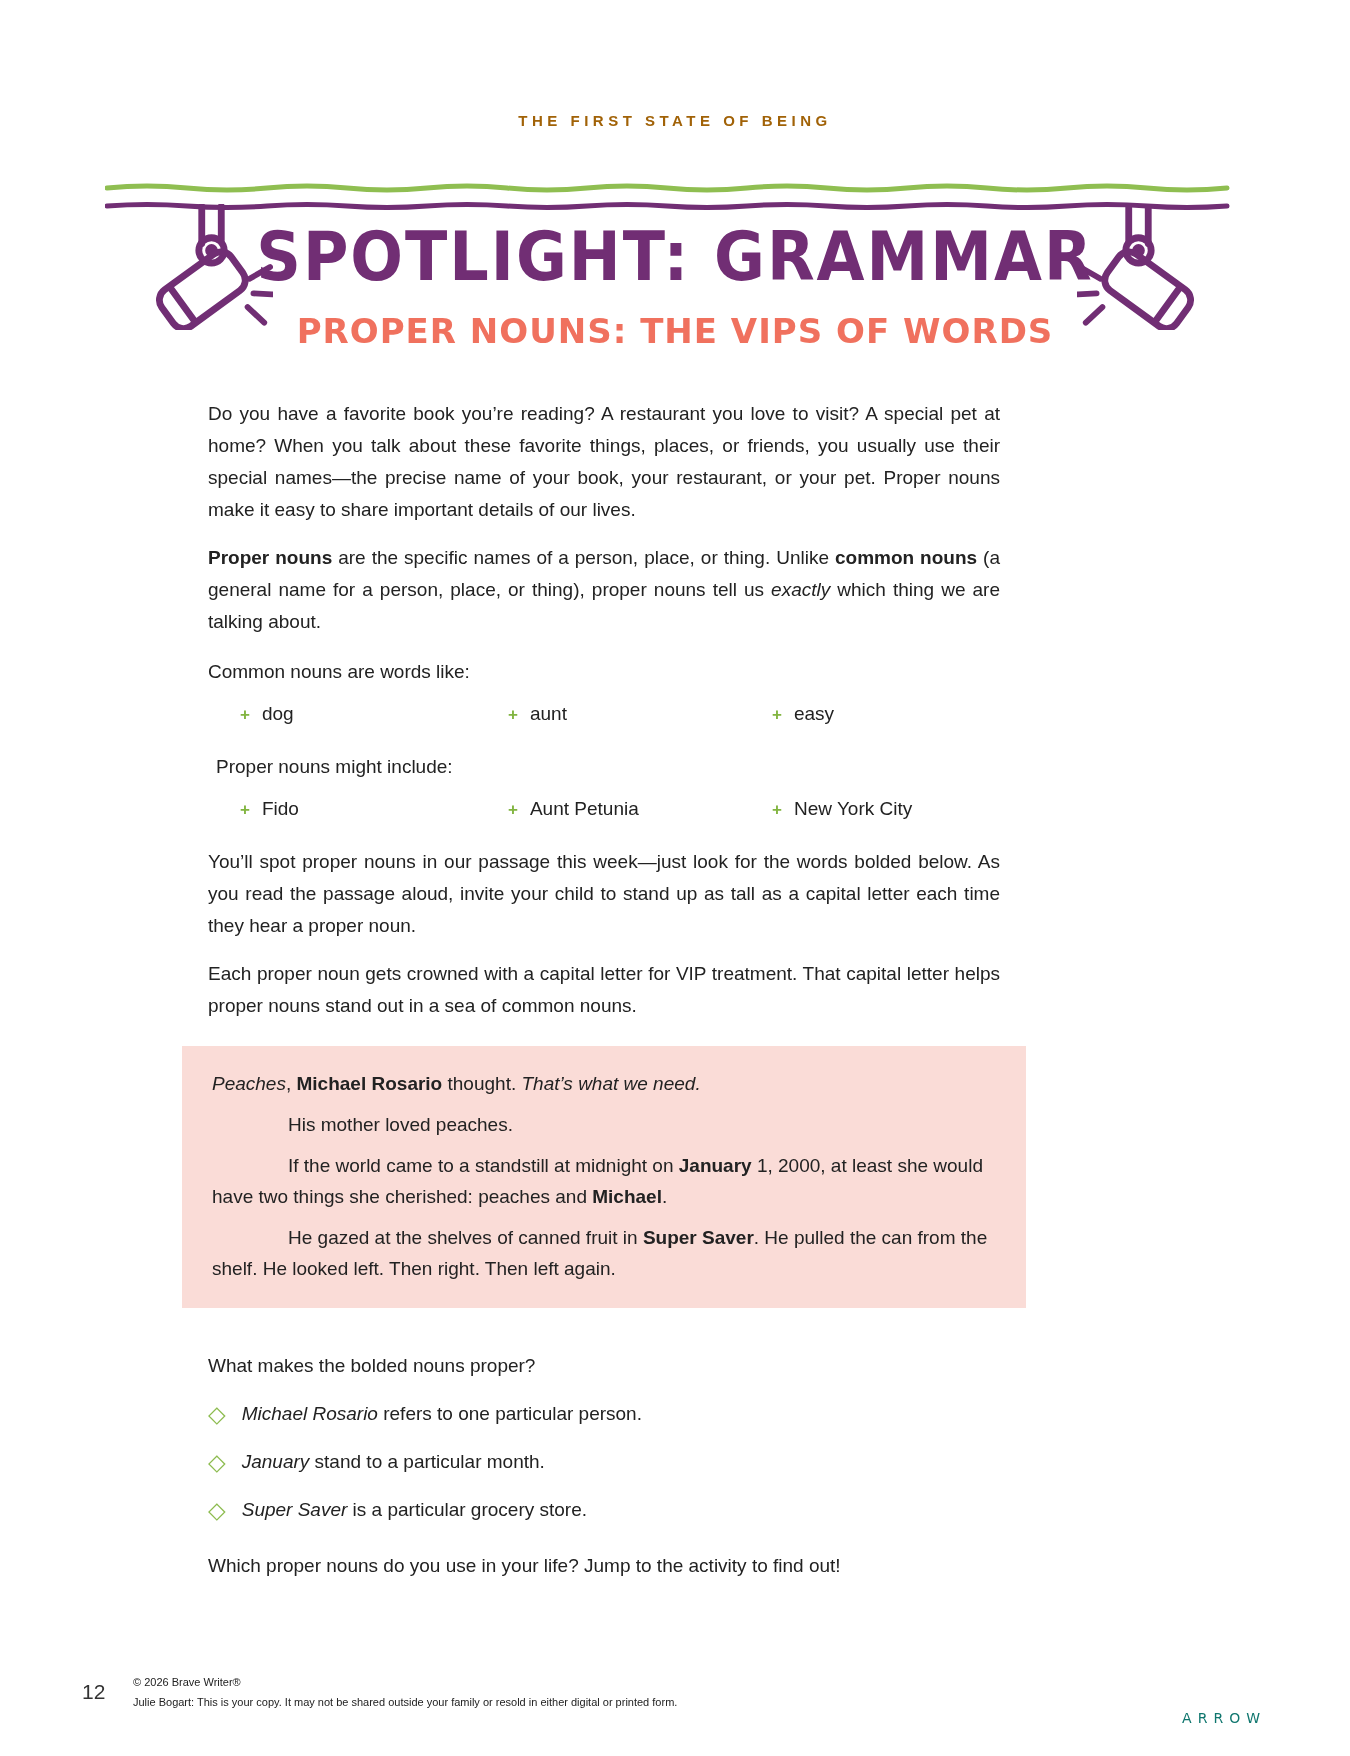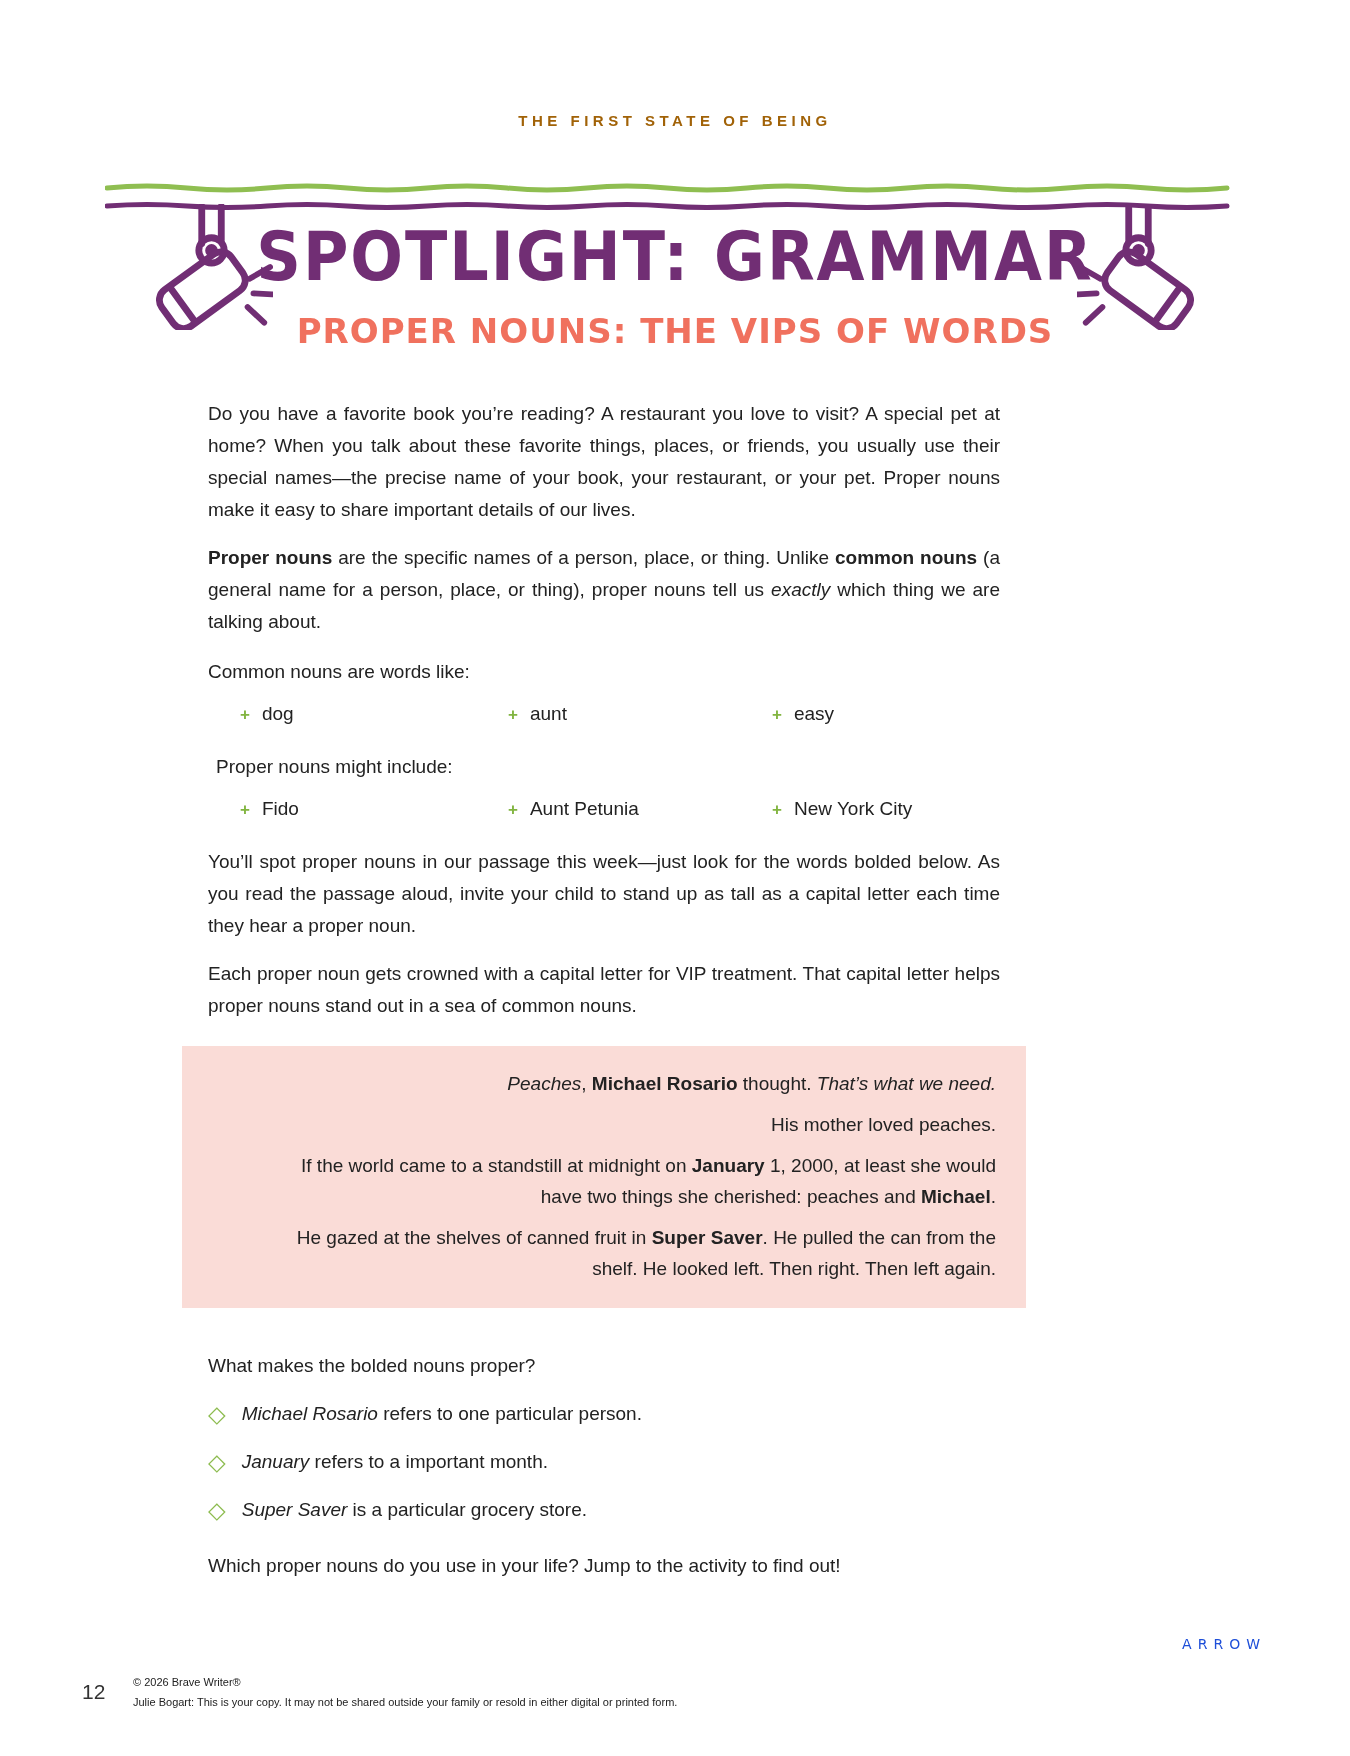--- a/index.html
+++ b/index.html
@@ -53,33 +53,33 @@
   .bullet-col.c2{width:264px;}
   .plus{color:#82b541;font-weight:bold;font-size:17px;margin-right:12px;}
   .rb{font-weight:bold;}
   .ri{font-style:italic;margin-top:25px;}
   
   .passage{
     background:#fadcd7;
     margin:24px -26px 0 -26px;
     padding:22px 30px 14px 30px;
   }
-  .passage p{margin:0 0 10px 0;line-height:31px;text-align:right;}
+  .passage p{margin:0 0 10px 0;line-height:31px;text-align:left;}
   .passage p.ind{text-indent:76px;}
   
   .question{margin-top:42px;}
   .d-row{display:flex;align-items:baseline;margin-top:16px;}
   .diamond{color:#8cbb4e;font-size:23px;margin-right:16px;position:relative;top:2px;line-height:20px;}
   .closing{margin-top:24px;}
   
   .page-num{position:absolute;left:82px;top:1680px;font-size:21px;color:#333;}
   .foot-copy{position:absolute;left:133px;top:1672px;font-size:11px;line-height:20px;color:#222;}
   .brand{
-    position:absolute;right:84px;top:1636px;
-    font-size:14px;letter-spacing:6px;color:#1d4ed8;
+    position:absolute;right:84px;top:1710px;
+    font-size:14px;letter-spacing:6px;color:#0f766e;
     font-family:"DejaVu Sans",sans-serif;
   }
 </style>
 </head>
 <body>
 
 <div class="page">
 
   <div class="book-title">THE FIRST STATE OF BEING</div>
 
@@ -177,21 +177,21 @@
     </div>
 
     <div class="question">What makes the bolded nouns proper?</div>
 
     <div class="d-row">
       <span class="diamond">◇</span>
       <span><span class="ri">Michael Rosario</span><span> refers to one particular person.</span></span>
     </div>
     <div class="d-row">
       <span class="diamond">◇</span>
-      <span><span class="ri">January</span><span> refers to a important month.</span></span>
+      <span><span class="ri">January</span><span> stand to a particular month.</span></span>
     </div>
     <div class="d-row">
       <span class="diamond">◇</span>
       <span><span class="ri">Super Saver</span><span> is a particular grocery store.</span></span>
     </div>
 
     <div class="closing">Which proper nouns do you use in your life? Jump to the activity to find out!</div>
   </div>
 
   <div class="page-num">12</div>

